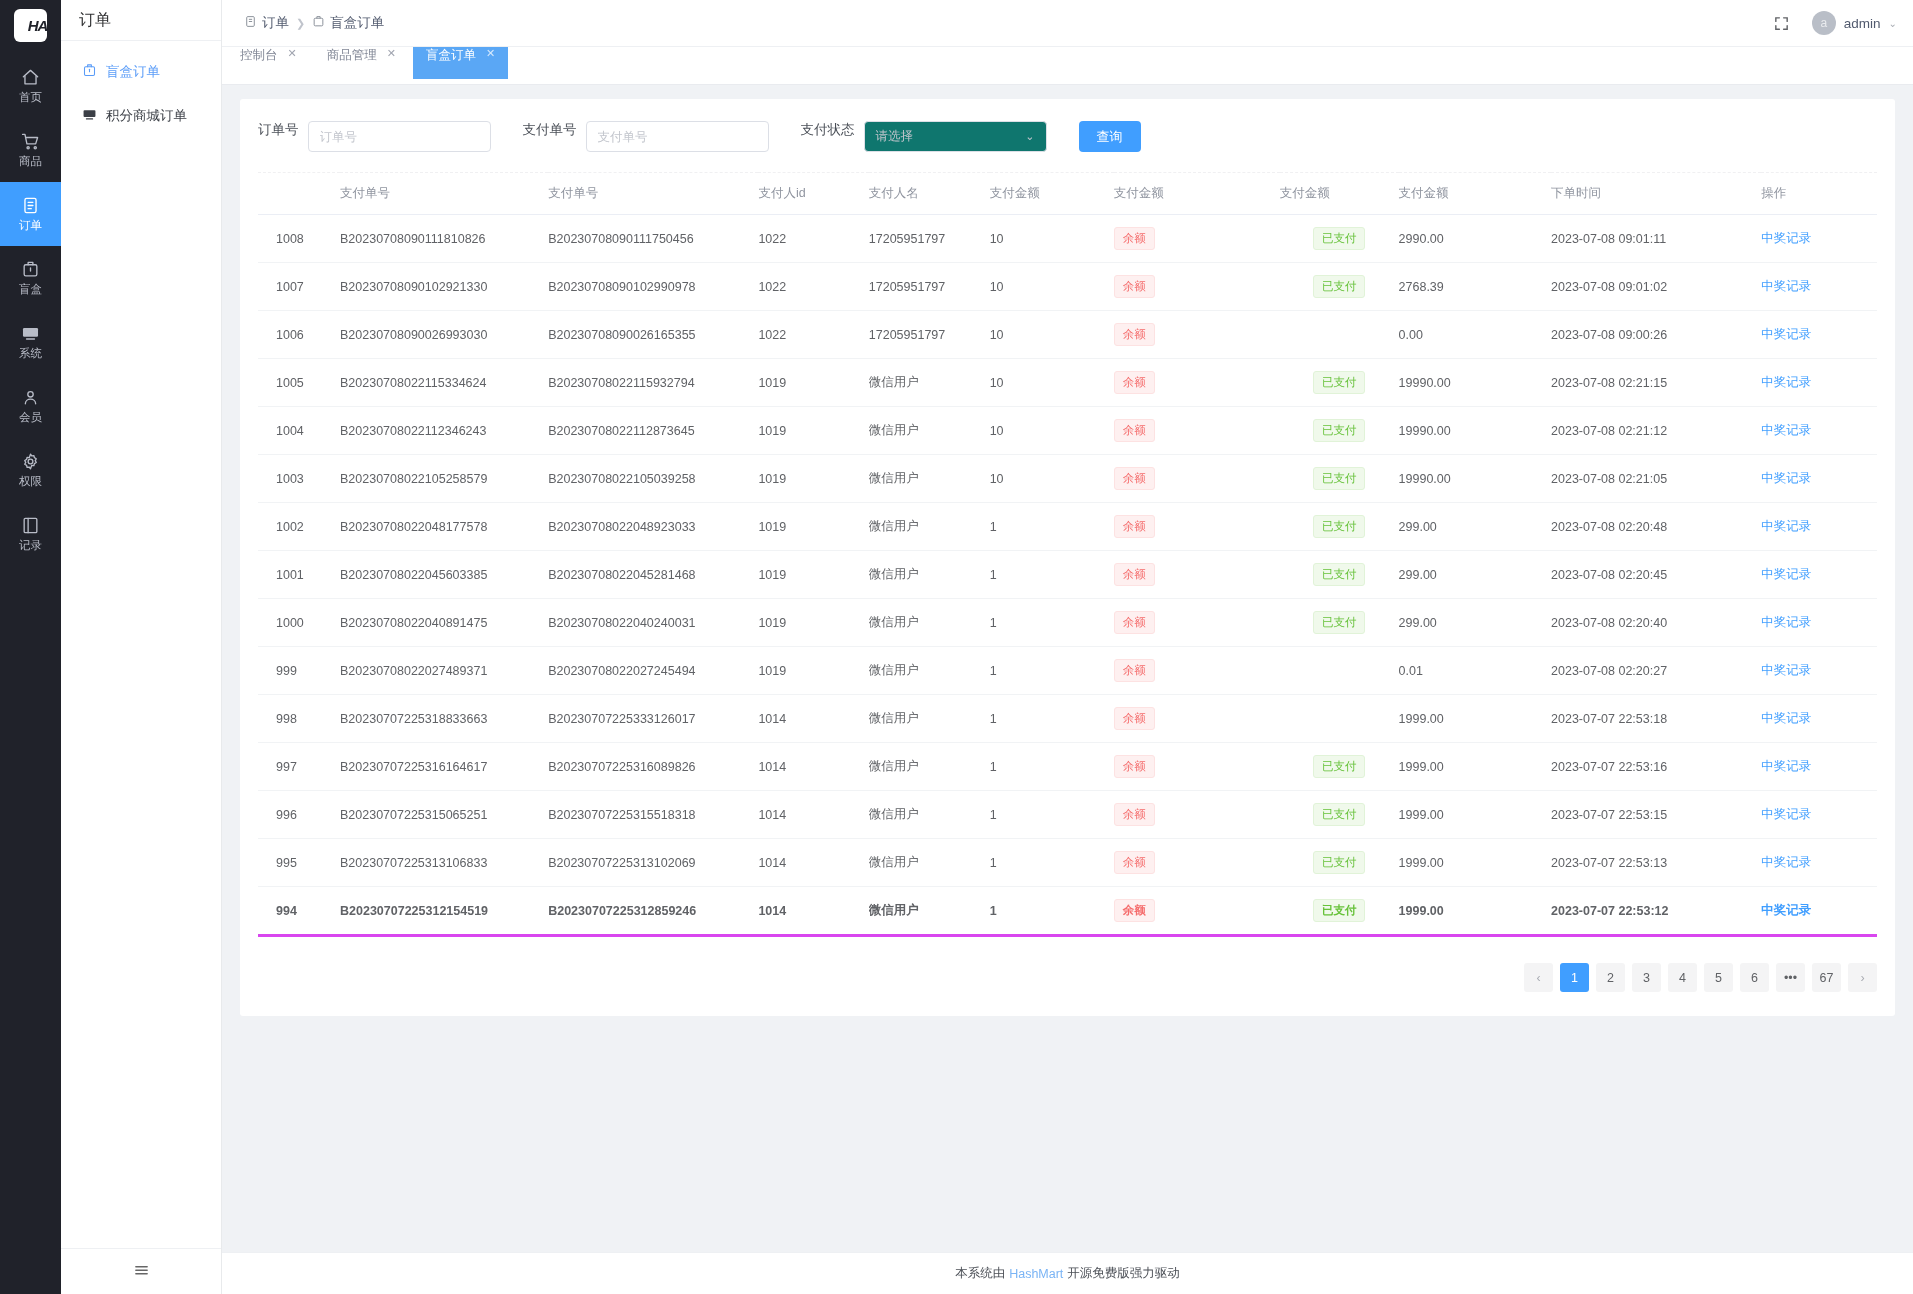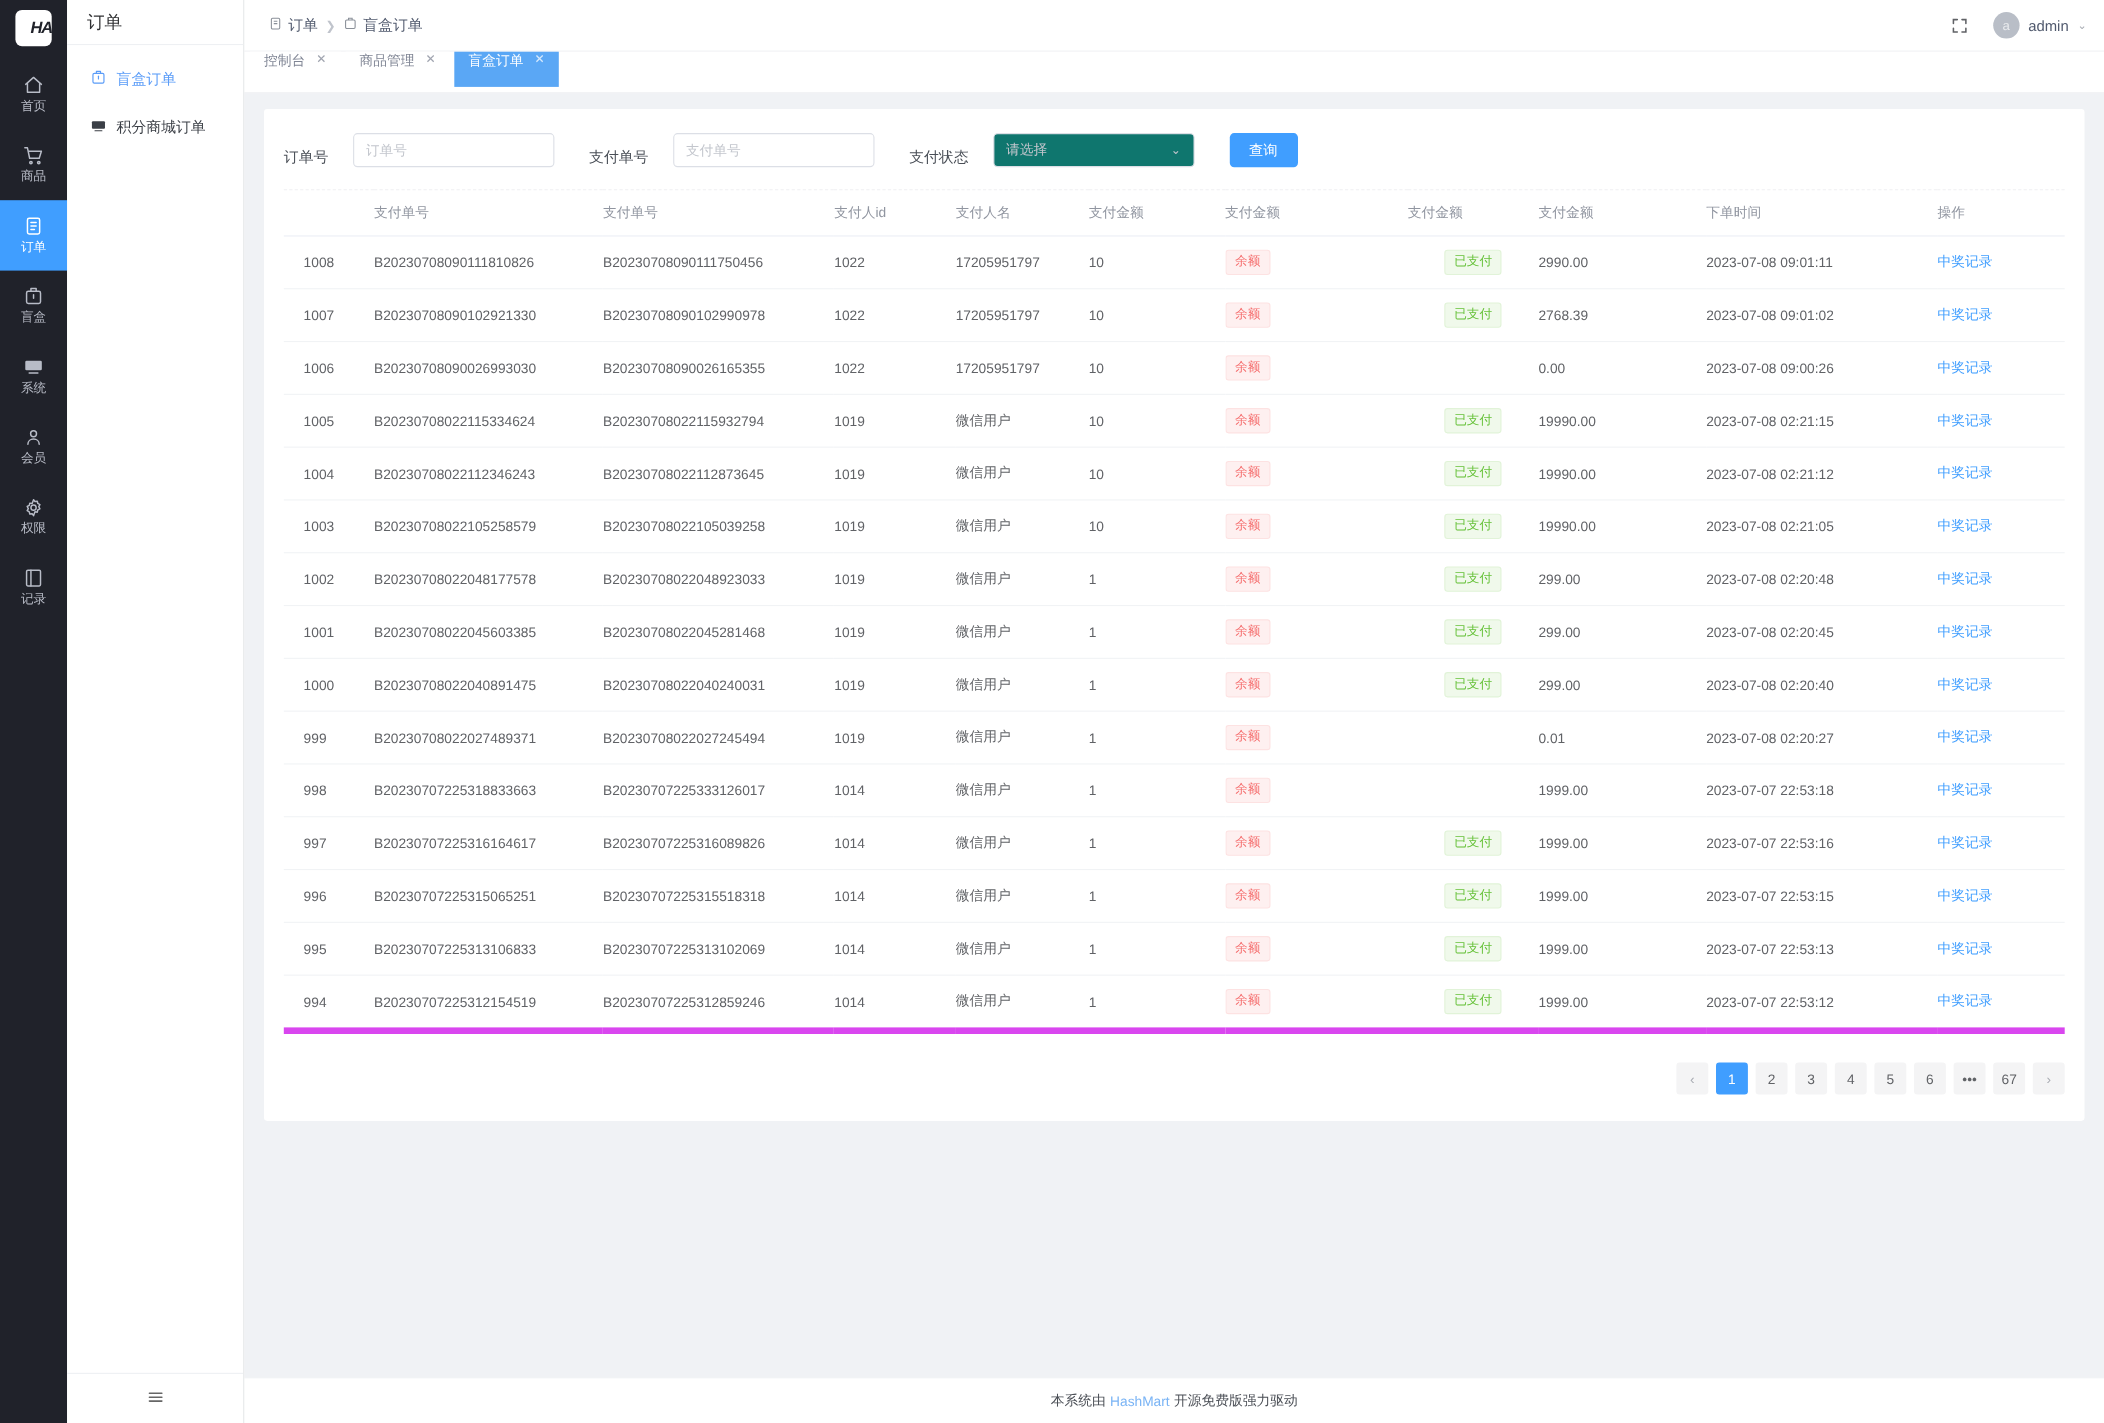--- a/index.html
+++ b/index.html
@@ -83,21 +83,21 @@
     margin-right: 4px; background: #fff;
   }
   .tab.active { background: #5aa7f5; color: #fff; }
   .tab .x { font-size: 11px; opacity: .75; }
 
   .content { padding: 14px 18px 0 18px; flex: 1; overflow: hidden;}
   .card { background: #fff; border-radius: 3px; padding: 0 0 20px 0; }
 
   
   .filters { display: flex; align-items: center; padding: 22px 18px 20px 18px; gap: 0; }
-  .fgroup { display: flex; align-items: flex-end; gap: 22px; margin-right: 32px; }
+  .fgroup { display: flex; align-items: flex-start; gap: 9px; margin-right: 32px; }
   .flabel { font-size: 13.5px; color: #4a4f57; white-space: nowrap; }
   .finput {
     width: 183px; height: 31px; border: 1px solid #dcdfe6; border-radius: 4px;
     padding: 0 11px; font-size: 12.5px; color: #606266; outline: none;
     font-family: inherit; background: #fff;
   }
   .finput::placeholder { color: #c3c6cd; }
   .fselect {
     width: 183px; height: 31px; border: 1px solid #dcdfe6; border-radius: 4px;
     padding: 0 11px; font-size: 12.5px; color: #c3c6cd; display: flex;
@@ -115,21 +115,21 @@
   table.t thead th {
     font-size: 12.5px; color: #9095a0; font-weight: normal; text-align: left;
     padding: 12px 0 12px 0; border-bottom: 1px solid #ebeef5;
     border-top: 1px dashed #f0f0f2;
   }
   table.t tbody td {
     font-size: 12.5px; color: #606266; padding: 12px 0;
     border-bottom: 1px solid #f1f3f5; white-space: nowrap; overflow: hidden;
     text-overflow: ellipsis;
   }
-  table.t tbody tr:last-child td { border-bottom: 6px solid #d946ef; }
+  table.t tbody tr:last-child td { border-bottom: 3px solid #d946ef; font-weight: bold; }
   .c-id      { width: 78px; padding-left: 18px !important; }
   .c-ord     { width: 198px; }
   .c-pay     { width: 200px; }
   .c-uid     { width: 105px; }
   .c-uname   { width: 115px; margin-left: 11px; }
   .c-amt     { width: 118px; }
   .c-tag1    { width: 158px; }
   .c-tag2    { width: 113px; text-align: center; }
   .c-total   { width: 145px; }
   .c-time    { width: 200px; }

